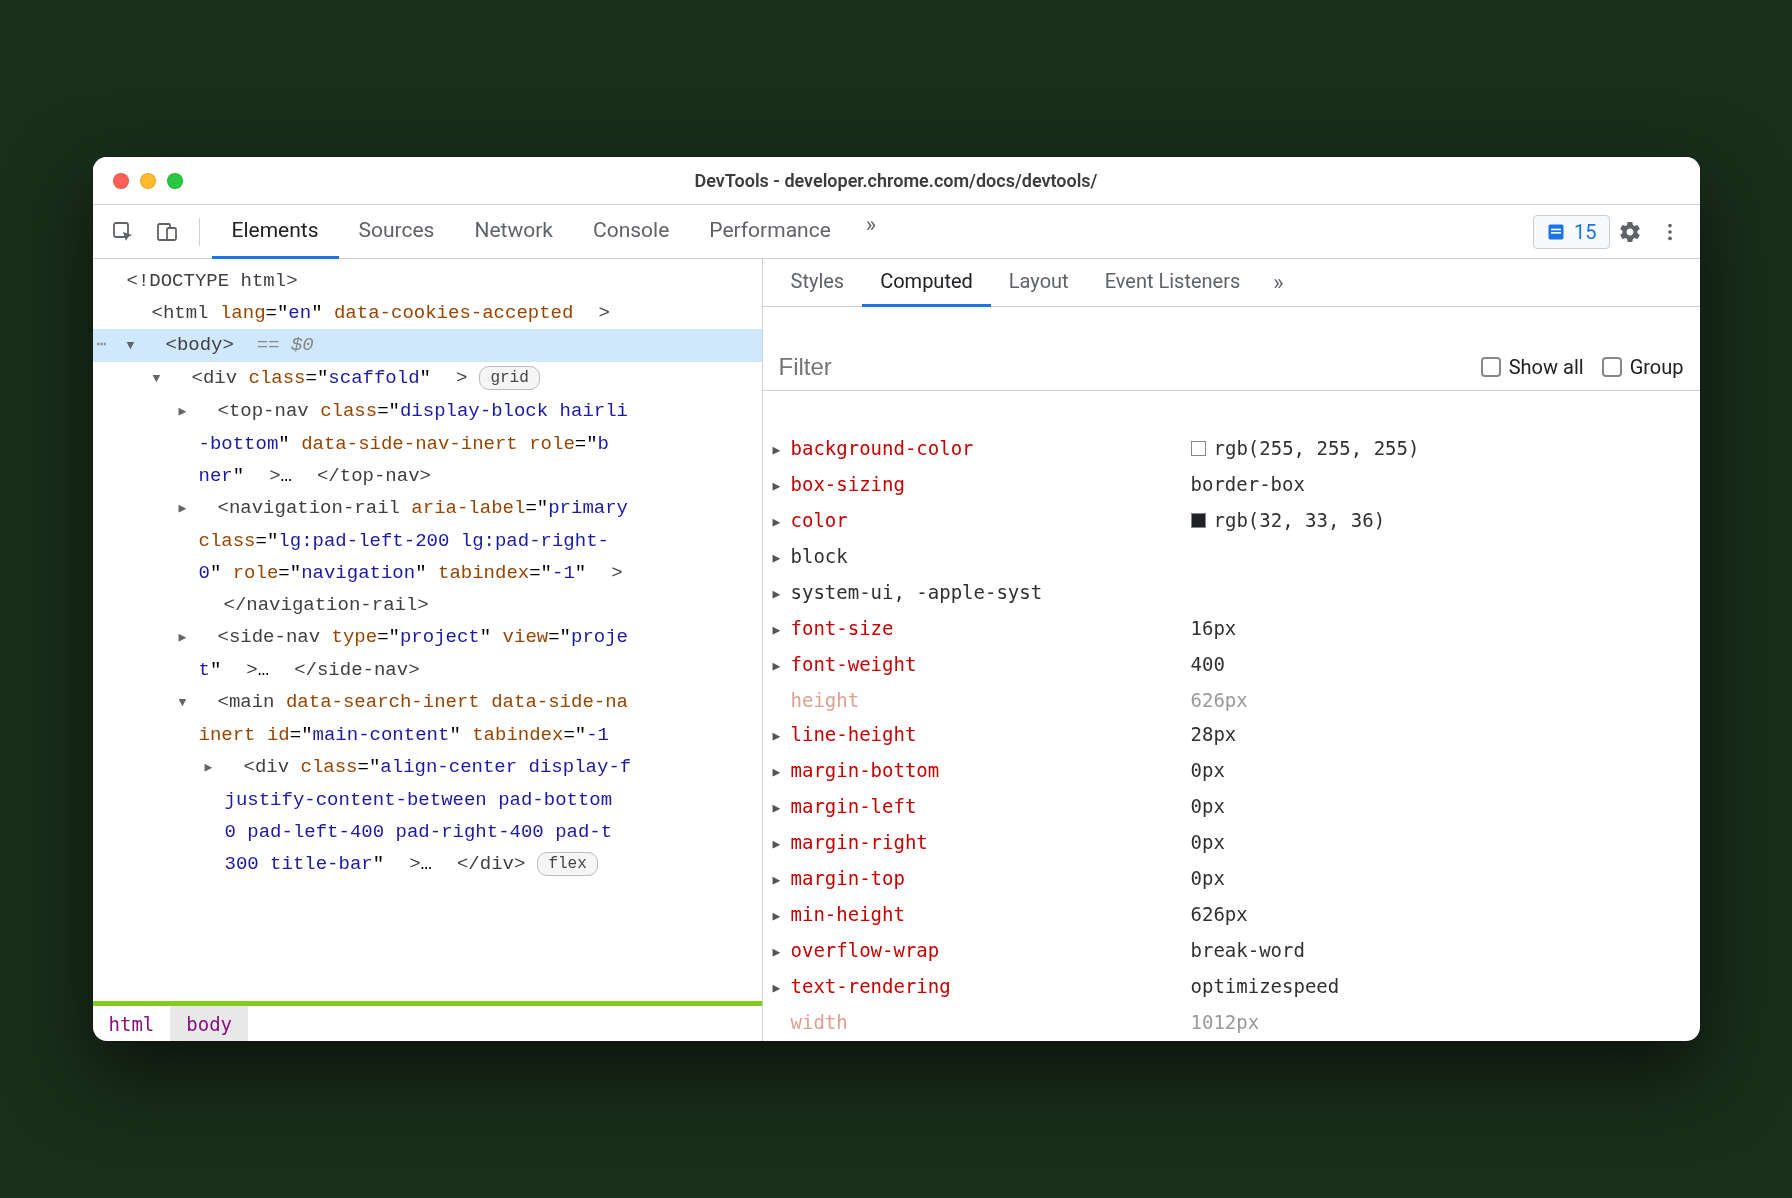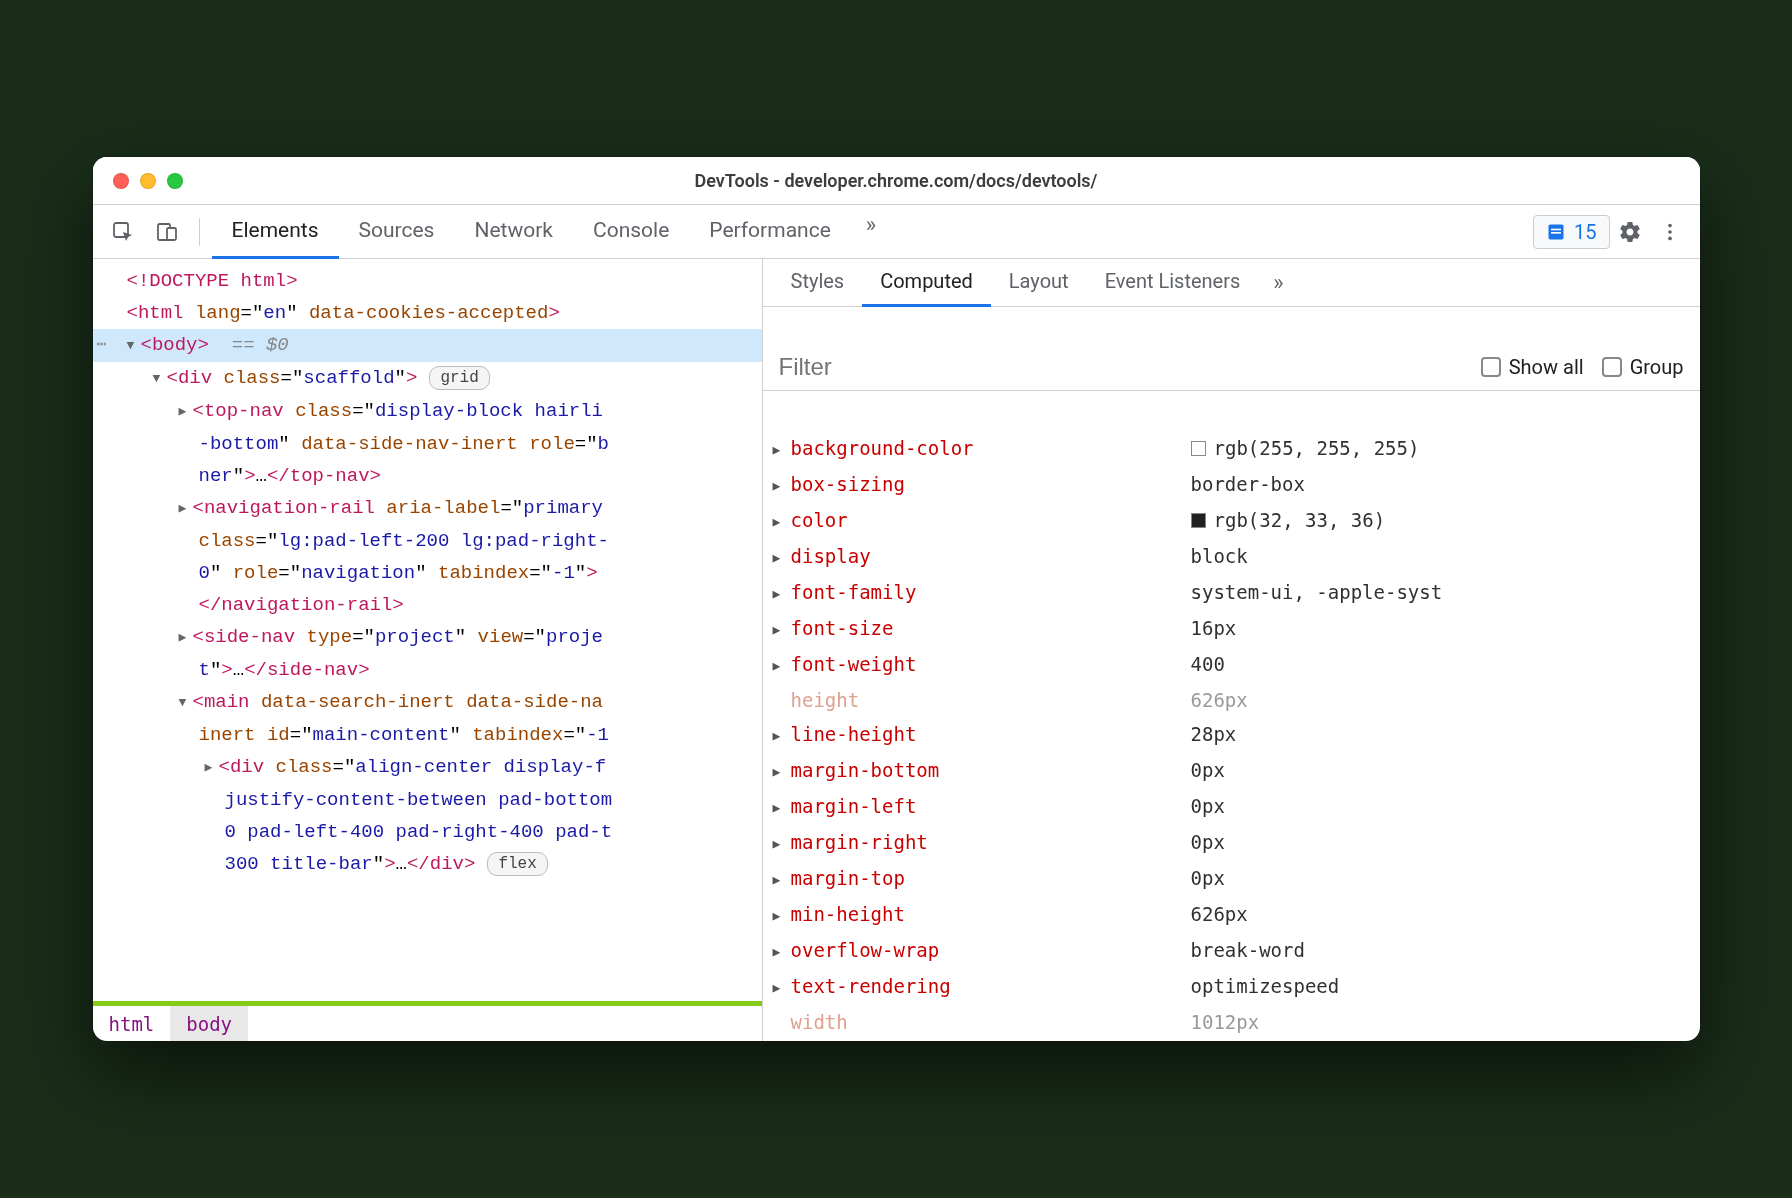--- a/index.html
+++ b/index.html
@@ -126,24 +126,24 @@
   }
   .dom-indent { display: inline-block; }
   .dom-toggle {
     display: inline-block;
     width: 14px;
     color: #666;
     font-size: 13px;
     cursor: pointer;
     vertical-align: 1px;
   }
-  .tag-name { color: #be185d; }
+  .tag-name { color: #404040; margin-left: 25px; }
   .attr-name { color: #994500; }
   .attr-value { color: #1a1aa6; }
-  .html-comment { color: #be185d; text-align: center; }
+  .html-comment { color: #404040; text-align: center; }
   .eq0 { color: #888; font-style: italic; }
   .dots {
     position: absolute;
     left: 4px;
     color: #888;
     font-size: 16px;
     letter-spacing: 2px;
   }
   .selected-row { position: relative; }
   .badge-pill {
@@ -376,26 +376,24 @@
             <span class="comp-name">box-sizing</span>
             <span class="comp-value">border-box</span>
           </div>
           <div class="computed-row">
             <span class="comp-toggle">▶</span>
             <span class="comp-name">color</span>
             <span class="comp-value"><span class="swatch" style="background: rgb(32, 33, 36);"></span>rgb(32, 33, 36)</span>
           </div>
           <div class="computed-row">
             <span class="comp-toggle">▶</span>
-            <span class="comp-name">display</span>
             <span class="comp-value">block</span>
           </div>
           <div class="computed-row">
             <span class="comp-toggle">▶</span>
-            <span class="comp-name">font-family</span>
             <span class="comp-value">system-ui, -apple-syst</span>
           </div>
           <div class="computed-row">
             <span class="comp-toggle">▶</span>
             <span class="comp-name">font-size</span>
             <span class="comp-value">16px</span>
           </div>
           <div class="computed-row">
             <span class="comp-toggle">▶</span>
             <span class="comp-name">font-weight</span>

